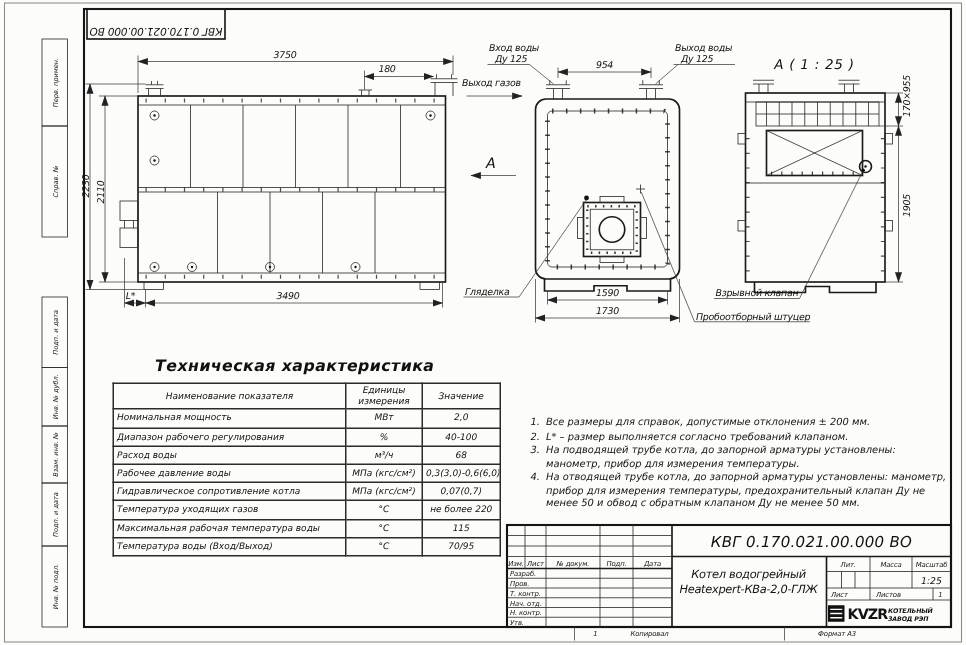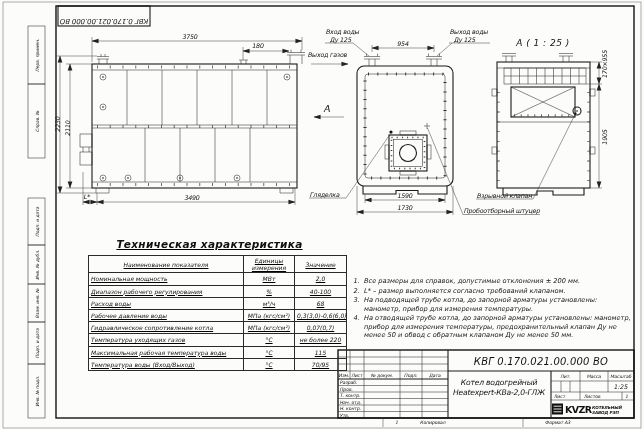--- a/index.html
+++ b/index.html
@@ -22,21 +22,21 @@
   .t-viewletter{font-size:9.5px}
   .t-viewtitle{font-size:9px;letter-spacing:.5px}
   .t-stamp{font-size:7px;letter-spacing:-.1px}
   .t-num{font-size:10px;letter-spacing:.2px}
   .t-name{font-size:7.6px;letter-spacing:-.2px}
   .t-scale{font-size:6.2px}
   .t-logo{font-size:9.5px;font-style:normal;font-weight:700;letter-spacing:-.6px}
   .t-logocap{font-size:4.2px;font-weight:700;letter-spacing:-.1px}
   .t-margin{font-size:4.4px}
   
-  .spec{position:absolute;left:88px;top:238px;width:243px;text-decoration:underline;}
+  .spec{position:absolute;left:75px;top:238px;width:243px;}
   .spec-title{text-align:center;font:italic 700 10.5px "DejaVu Sans",sans-serif;
               color:#101010;margin:0 0 5px 0;letter-spacing:.3px}
   .spec table{width:100%;border-collapse:collapse;table-layout:fixed}
   .spec td{border:1px solid #2a2a2a;font:italic 6px/1.2 "DejaVu Sans",sans-serif;
            color:#111;padding:2px 2px;overflow:hidden;white-space:nowrap}
   .spec td.c{text-align:center}
   .spec tr.hdr td{text-align:center;white-space:normal;padding:1px 2px}
   .col-name{width:150px}.col-unit{width:46px}.col-val{width:47px}
   
   .notes{position:absolute;left:349px;top:277px;width:284px;}

